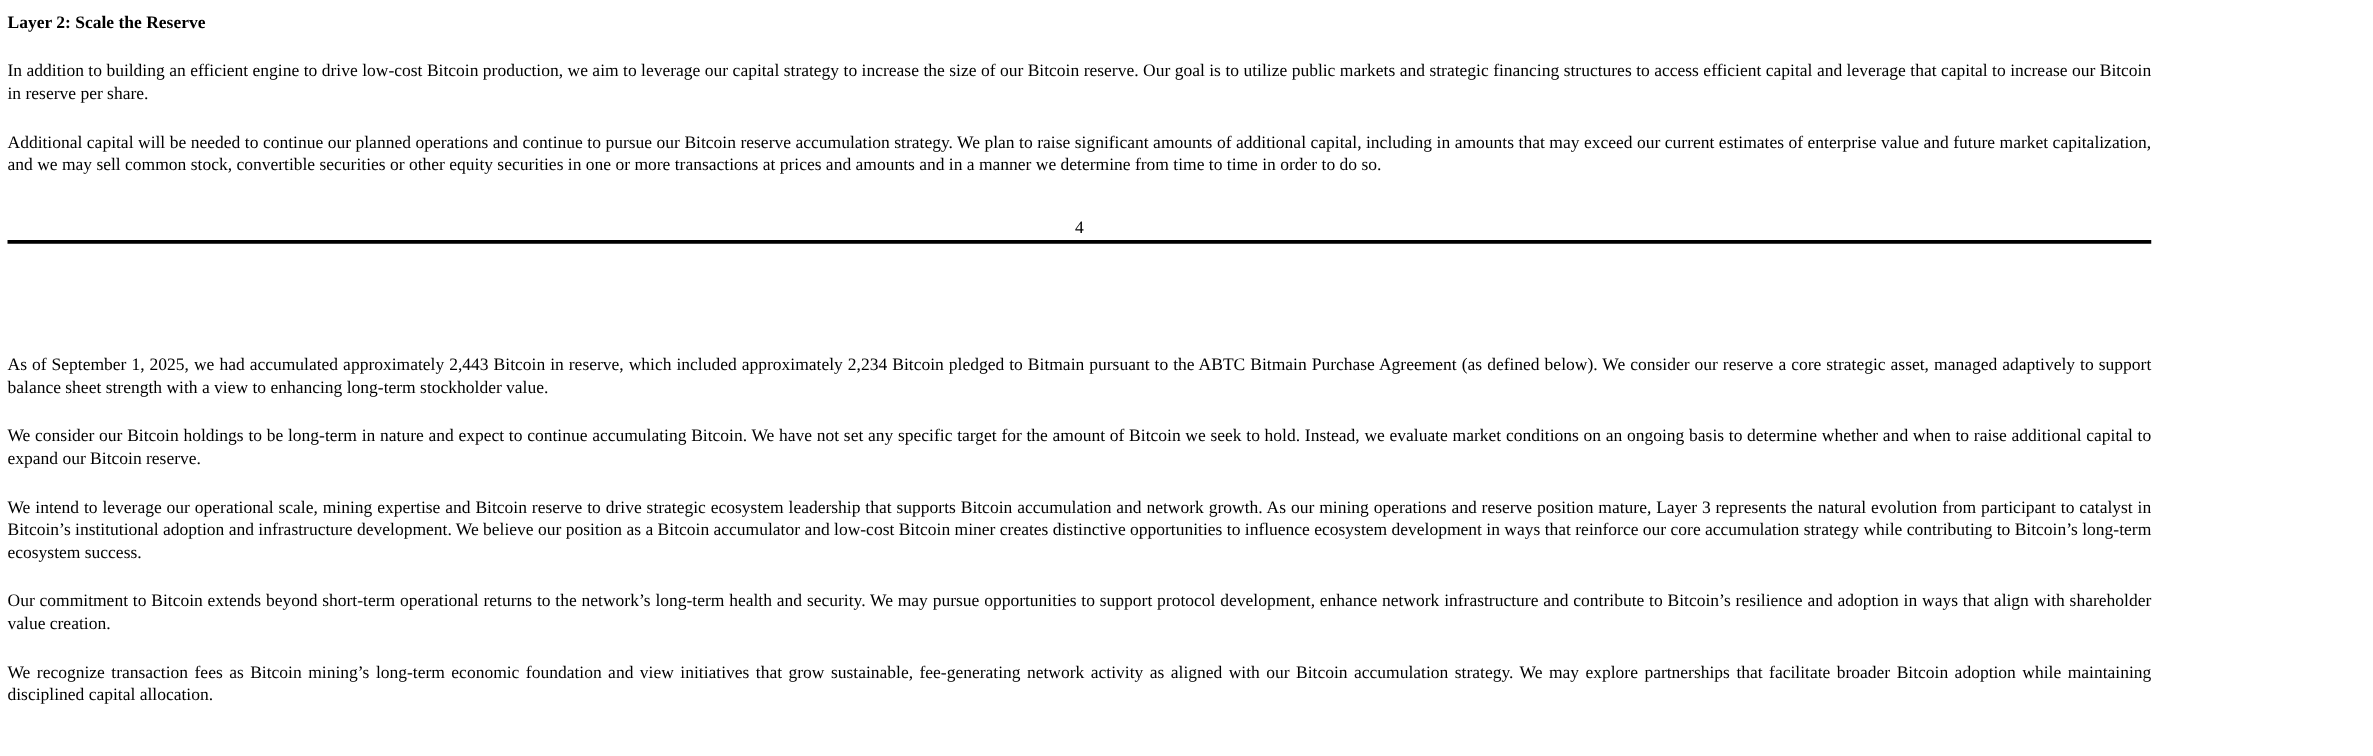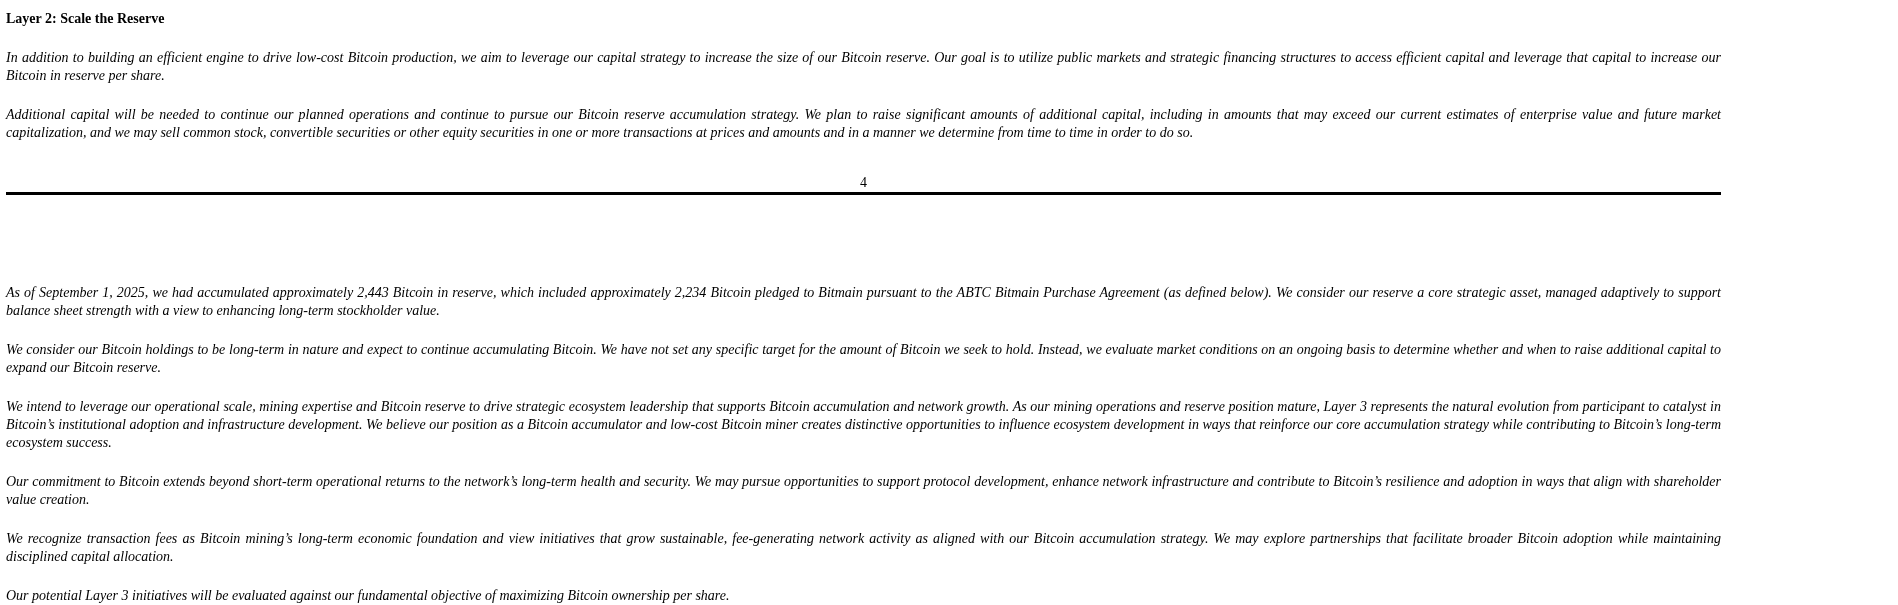--- a/index.html
+++ b/index.html
@@ -15,21 +15,20 @@
     font-family: "Liberation Serif", serif;
     font-size: 14px;
     line-height: 18px;
     color: #000000;
     text-align: justify;
     overflow: hidden;
     background: #ffffff;
   }
   .page p {
     margin: 21px 0;
-    font-style: italic;
   }
   .doc-heading {
     font-weight: bold;
     font-size: 14px;
     line-height: 18px;
     margin: 15px 0;
     text-align: left;
   }
   .doc-heading.first {
     margin-top: 0;
@@ -74,17 +73,16 @@
     <p>We consider our Bitcoin holdings to be long-term in nature and expect to continue accumulating Bitcoin. We have not set any specific target for the amount of Bitcoin we seek to hold. Instead, we evaluate market conditions on an ongoing basis to determine whether and when to raise additional capital to expand our Bitcoin reserve.</p>
 
 
 
     <p>We intend to leverage our operational scale, mining expertise and Bitcoin reserve to drive strategic ecosystem leadership that supports Bitcoin accumulation and network growth. As our mining operations and reserve position mature, Layer 3 represents the natural evolution from participant to catalyst in Bitcoin’s institutional adoption and infrastructure development. We believe our position as a Bitcoin accumulator and low-cost Bitcoin miner creates distinctive opportunities to influence ecosystem development in ways that reinforce our core accumulation strategy while contributing to Bitcoin’s long-term ecosystem success.</p>
 
     <p>Our commitment to Bitcoin extends beyond short-term operational returns to the network’s long-term health and security. We may pursue opportunities to support protocol development, enhance network infrastructure and contribute to Bitcoin’s resilience and adoption in ways that align with shareholder value creation.</p>
 
     <p>We recognize transaction fees as Bitcoin mining’s long-term economic foundation and view initiatives that grow sustainable, fee-generating network activity as aligned with our Bitcoin accumulation strategy. We may explore partnerships that facilitate broader Bitcoin adoption while maintaining disciplined capital allocation.</p>
 
-    <p>Our potential Layer 3 initiatives will be evaluated against our fundamental objective of maximizing Bitcoin ownership per share.</p>
 
   </div>
 
 </div>
 
 </body></html>

